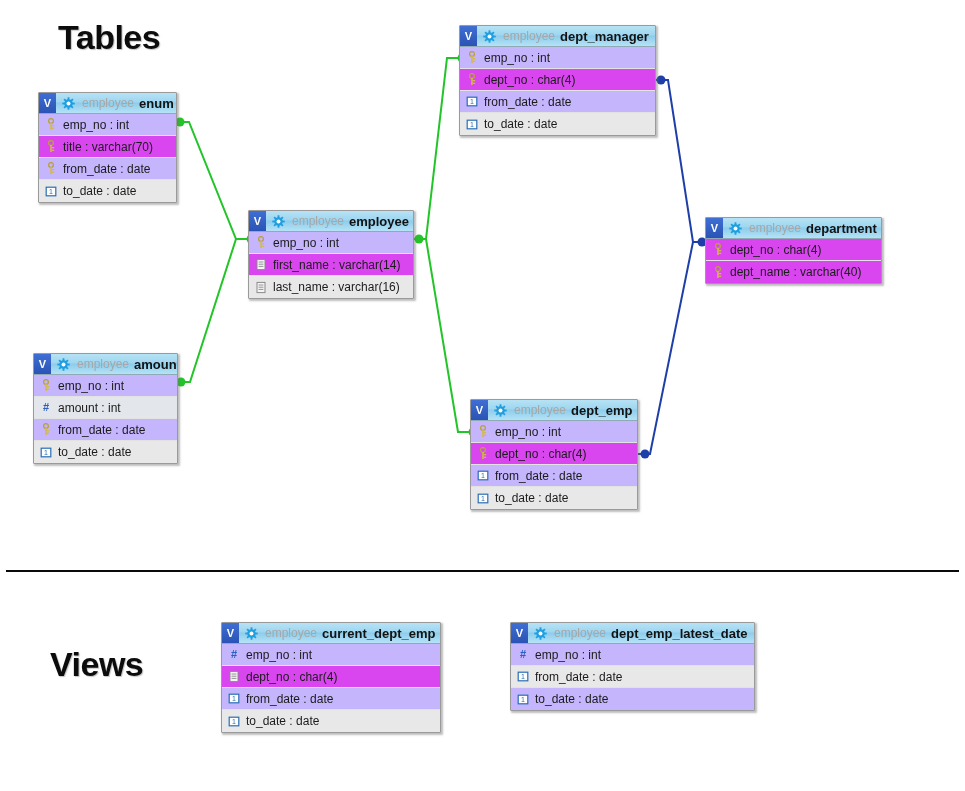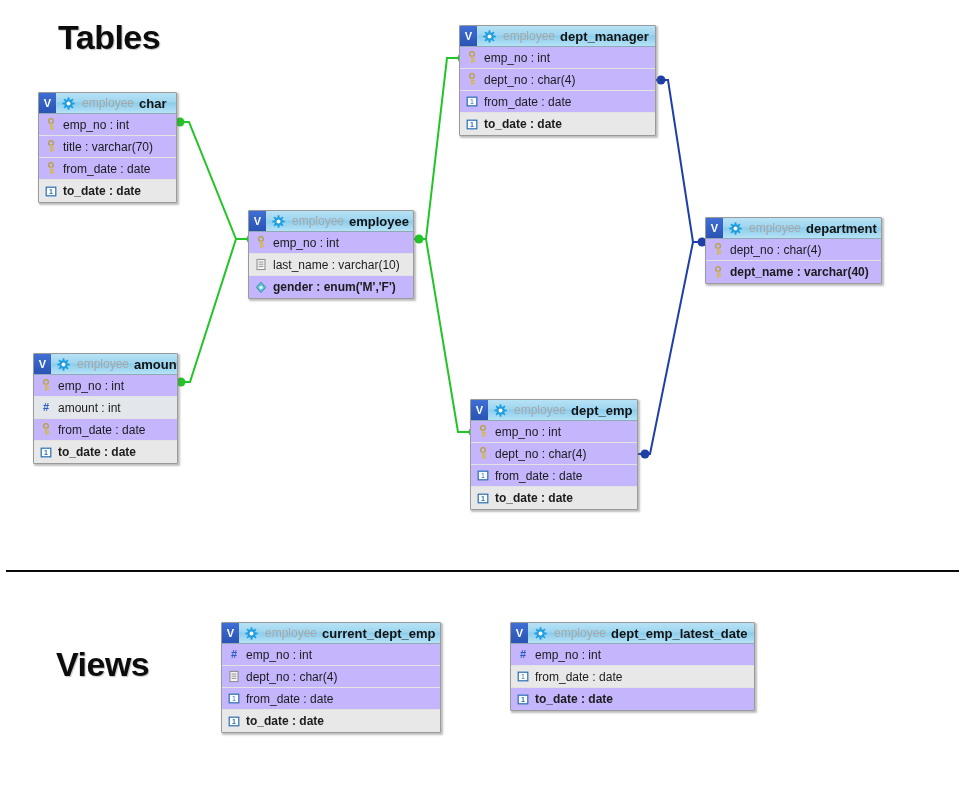--- a/index.html
+++ b/index.html
@@ -73,43 +73,43 @@
 
   
   .row {
     height: 22px;
     display: flex;
     align-items: center;
     padding-left: 6px;
     border-bottom: 1px solid #e2e2e2;
     white-space: nowrap;
   }
-  .row:last-child { border-bottom: none; font-weight: bold; }
+  .row:last-child { border-bottom: none; }
   .row.white { background: #c4b5fd; }
-  .row.pink  { background: #c4b5fd; }
+  .row.pink  { background: #d946ef; }
   .row.grey  { background: #e8e8e8; }
   .row.blue  { background: #e3e6ea; }
   .row-label {
     font-size: 12px;
     color: #1b1b1b;
     margin-left: 6px;
   }
   .col-icon { flex: 0 0 auto; width: 12px; height: 13px; display: block; }
 
   
   svg.wires { position: absolute; left: 0; top: 0; width: 965px; height: 791px; pointer-events: none; }
 </style>
 </head>
 <body>
 
 <div id="canvas">
 
   <div class="section-heading" id="heading-tables" style="left: 58px; top: 18px;">Tables</div>
 
-  <div class="section-heading" id="heading-views" style="left: 56px; top: 645px;">Views</div>
+  <div class="section-heading" id="heading-views" style="left: 50px; top: 645px;">Views</div>
 
   <div class="divider" id="divider" style="top: 570px;"></div>
 
   <svg class="wires" viewBox="0 0 965 791" xmlns="http://www.w3.org/2000/svg">
     <g fill="none" stroke="#22c528" stroke-width="2">
 
       <path d="M177,122 L189,122 L236,239 L248,239"></path>
 
       <path d="M178,382 L190,382 L236,239 L248,239"></path>
 
@@ -147,21 +147,21 @@
           <rect x="6" y="0.3" width="2" height="3.4" fill="#1f9fe0" transform="rotate(90 7 7)"></rect>
           <rect x="6" y="0.3" width="2" height="3.4" fill="#1f9fe0" transform="rotate(135 7 7)"></rect>
           <rect x="6" y="0.3" width="2" height="3.4" fill="#1f9fe0" transform="rotate(180 7 7)"></rect>
           <rect x="6" y="0.3" width="2" height="3.4" fill="#1f9fe0" transform="rotate(225 7 7)"></rect>
           <rect x="6" y="0.3" width="2" height="3.4" fill="#1f9fe0" transform="rotate(270 7 7)"></rect>
           <rect x="6" y="0.3" width="2" height="3.4" fill="#1f9fe0" transform="rotate(315 7 7)"></rect>
           <circle cx="7" cy="7" r="4.6" fill="#1f9fe0"></circle>
           <circle cx="7" cy="7" r="2.1" fill="#ffffff"></circle>
         </svg>
         <span class="schema-name">employee</span>
-        <span class="entity-name">char</span>
+        <span class="entity-name">enum</span>
       </div>
       <div class="row white">
         <svg class="col-icon" viewBox="0 0 12 13">
           <circle cx="6" cy="3" r="2.4" fill="none" stroke="#b9a13c" stroke-width="1.3"></circle>
           <rect x="5.2" y="5" width="1.6" height="7" fill="#d4b94a"></rect>
           <rect x="6.8" y="7" width="2.4" height="1.3" fill="#d4b94a"></rect>
           <rect x="6.8" y="9.6" width="2.4" height="1.3" fill="#d4b94a"></rect>
         </svg>
         <span class="row-label">emp_no : int</span>
       </div>
@@ -262,223 +262,225 @@
       </div>
       <div class="row white">
         <svg class="col-icon" viewBox="0 0 12 13">
           <circle cx="6" cy="3" r="2.4" fill="none" stroke="#b9a13c" stroke-width="1.3"></circle>
           <rect x="5.2" y="5" width="1.6" height="7" fill="#d4b94a"></rect>
           <rect x="6.8" y="7" width="2.4" height="1.3" fill="#d4b94a"></rect>
           <rect x="6.8" y="9.6" width="2.4" height="1.3" fill="#d4b94a"></rect>
         </svg>
         <span class="row-label">emp_no : int</span>
       </div>
-      <div class="row grey">
+      <div class="row pink">
         <svg class="col-icon" viewBox="0 0 12 13">
           <rect x="2" y="1.4" width="8" height="10.2" fill="#f4f4f4" stroke="#8a8a8a" stroke-width="1"></rect>
           <line x1="3.6" y1="4" x2="8.4" y2="4" stroke="#8a8a8a" stroke-width="0.9"></line>
           <line x1="3.6" y1="6.2" x2="8.4" y2="6.2" stroke="#8a8a8a" stroke-width="0.9"></line>
           <line x1="3.6" y1="8.4" x2="8.4" y2="8.4" stroke="#8a8a8a" stroke-width="0.9"></line>
         </svg>
-        <span class="row-label">last_name : varchar(10)</span>
-      </div>
-      <div class="row white">
-        <svg class="col-icon" viewBox="0 0 12 13">
-          <path d="M6,1.2 L10.6,6.4 L6,11.6 L1.4,6.4 Z" fill="#5fc8d8" stroke="#2f8fa6" stroke-width="1"></path>
-          <circle cx="6" cy="6.4" r="1.5" fill="#ffffff"></circle>
-        </svg>
-        <span class="row-label">gender : enum('M','F')</span>
-      </div>
-    </div>
-    <div class="entity" style="left: 33px; top: 353px; width: 145px;">
-      <div class="entity-header">
-        <div class="v-badge">V</div>
-        <svg class="gear-icon" width="13" height="13" viewBox="0 0 14 14">
-          <rect x="6" y="0.3" width="2" height="3.4" fill="#1f9fe0" transform="rotate(0 7 7)"></rect>
-          <rect x="6" y="0.3" width="2" height="3.4" fill="#1f9fe0" transform="rotate(45 7 7)"></rect>
-          <rect x="6" y="0.3" width="2" height="3.4" fill="#1f9fe0" transform="rotate(90 7 7)"></rect>
-          <rect x="6" y="0.3" width="2" height="3.4" fill="#1f9fe0" transform="rotate(135 7 7)"></rect>
-          <rect x="6" y="0.3" width="2" height="3.4" fill="#1f9fe0" transform="rotate(180 7 7)"></rect>
-          <rect x="6" y="0.3" width="2" height="3.4" fill="#1f9fe0" transform="rotate(225 7 7)"></rect>
-          <rect x="6" y="0.3" width="2" height="3.4" fill="#1f9fe0" transform="rotate(270 7 7)"></rect>
-          <rect x="6" y="0.3" width="2" height="3.4" fill="#1f9fe0" transform="rotate(315 7 7)"></rect>
-          <circle cx="7" cy="7" r="4.6" fill="#1f9fe0"></circle>
-          <circle cx="7" cy="7" r="2.1" fill="#ffffff"></circle>
-        </svg>
-        <span class="schema-name">employee</span>
-        <span class="entity-name">amount</span>
-      </div>
-      <div class="row white">
-        <svg class="col-icon" viewBox="0 0 12 13">
-          <circle cx="6" cy="3" r="2.4" fill="none" stroke="#b9a13c" stroke-width="1.3"></circle>
-          <rect x="5.2" y="5" width="1.6" height="7" fill="#d4b94a"></rect>
-          <rect x="6.8" y="7" width="2.4" height="1.3" fill="#d4b94a"></rect>
-          <rect x="6.8" y="9.6" width="2.4" height="1.3" fill="#d4b94a"></rect>
-        </svg>
-        <span class="row-label">emp_no : int</span>
-      </div>
-      <div class="row blue">
-        <svg class="col-icon" viewBox="0 0 12 13">
-          <text x="6" y="10" font-size="11" text-anchor="middle" fill="#2b5fc4" font-weight="bold" font-family="Liberation Sans, sans-serif">#</text>
-        </svg>
-        <span class="row-label">amount : int</span>
-      </div>
-      <div class="row white">
-        <svg class="col-icon" viewBox="0 0 12 13">
-          <circle cx="6" cy="3" r="2.4" fill="none" stroke="#b9a13c" stroke-width="1.3"></circle>
-          <rect x="5.2" y="5" width="1.6" height="7" fill="#d4b94a"></rect>
-          <rect x="6.8" y="7" width="2.4" height="1.3" fill="#d4b94a"></rect>
-          <rect x="6.8" y="9.6" width="2.4" height="1.3" fill="#d4b94a"></rect>
-        </svg>
-        <span class="row-label">from_date : date</span>
-      </div>
-      <div class="row grey">
-        <svg class="col-icon" viewBox="0 0 12 13">
-          <rect x="1.2" y="2.2" width="9.6" height="8.6" fill="#ffffff" stroke="#2a6fb5" stroke-width="1.2"></rect>
-          <text x="6" y="9" font-size="7" text-anchor="middle" fill="#2a6fb5" font-family="Liberation Sans, sans-serif">1</text>
-        </svg>
-        <span class="row-label">to_date : date</span>
-      </div>
-    </div>
-    <div class="entity" style="left: 705px; top: 217px; width: 177px;">
-      <div class="entity-header">
-        <div class="v-badge">V</div>
-        <svg class="gear-icon" width="13" height="13" viewBox="0 0 14 14">
-          <rect x="6" y="0.3" width="2" height="3.4" fill="#1f9fe0" transform="rotate(0 7 7)"></rect>
-          <rect x="6" y="0.3" width="2" height="3.4" fill="#1f9fe0" transform="rotate(45 7 7)"></rect>
-          <rect x="6" y="0.3" width="2" height="3.4" fill="#1f9fe0" transform="rotate(90 7 7)"></rect>
-          <rect x="6" y="0.3" width="2" height="3.4" fill="#1f9fe0" transform="rotate(135 7 7)"></rect>
-          <rect x="6" y="0.3" width="2" height="3.4" fill="#1f9fe0" transform="rotate(180 7 7)"></rect>
-          <rect x="6" y="0.3" width="2" height="3.4" fill="#1f9fe0" transform="rotate(225 7 7)"></rect>
-          <rect x="6" y="0.3" width="2" height="3.4" fill="#1f9fe0" transform="rotate(270 7 7)"></rect>
-          <rect x="6" y="0.3" width="2" height="3.4" fill="#1f9fe0" transform="rotate(315 7 7)"></rect>
-          <circle cx="7" cy="7" r="4.6" fill="#1f9fe0"></circle>
-          <circle cx="7" cy="7" r="2.1" fill="#ffffff"></circle>
-        </svg>
-        <span class="schema-name">employee</span>
-        <span class="entity-name">department</span>
-      </div>
-      <div class="row pink">
-        <svg class="col-icon" viewBox="0 0 12 13">
-          <circle cx="6" cy="3" r="2.4" fill="none" stroke="#b9a13c" stroke-width="1.3"></circle>
-          <rect x="5.2" y="5" width="1.6" height="7" fill="#d4b94a"></rect>
-          <rect x="6.8" y="7" width="2.4" height="1.3" fill="#d4b94a"></rect>
-          <rect x="6.8" y="9.6" width="2.4" height="1.3" fill="#d4b94a"></rect>
-        </svg>
-        <span class="row-label">dept_no : char(4)</span>
-      </div>
-      <div class="row pink">
-        <svg class="col-icon" viewBox="0 0 12 13">
-          <circle cx="6" cy="3" r="2.4" fill="none" stroke="#b9a13c" stroke-width="1.3"></circle>
-          <rect x="5.2" y="5" width="1.6" height="7" fill="#d4b94a"></rect>
-          <rect x="6.8" y="7" width="2.4" height="1.3" fill="#d4b94a"></rect>
-          <rect x="6.8" y="9.6" width="2.4" height="1.3" fill="#d4b94a"></rect>
-        </svg>
-        <span class="row-label">dept_name : varchar(40)</span>
-      </div>
-    </div>
-    <div class="entity" style="left: 470px; top: 399px; width: 168px;">
-      <div class="entity-header">
-        <div class="v-badge">V</div>
-        <svg class="gear-icon" width="13" height="13" viewBox="0 0 14 14">
-          <rect x="6" y="0.3" width="2" height="3.4" fill="#1f9fe0" transform="rotate(0 7 7)"></rect>
-          <rect x="6" y="0.3" width="2" height="3.4" fill="#1f9fe0" transform="rotate(45 7 7)"></rect>
-          <rect x="6" y="0.3" width="2" height="3.4" fill="#1f9fe0" transform="rotate(90 7 7)"></rect>
-          <rect x="6" y="0.3" width="2" height="3.4" fill="#1f9fe0" transform="rotate(135 7 7)"></rect>
-          <rect x="6" y="0.3" width="2" height="3.4" fill="#1f9fe0" transform="rotate(180 7 7)"></rect>
-          <rect x="6" y="0.3" width="2" height="3.4" fill="#1f9fe0" transform="rotate(225 7 7)"></rect>
-          <rect x="6" y="0.3" width="2" height="3.4" fill="#1f9fe0" transform="rotate(270 7 7)"></rect>
-          <rect x="6" y="0.3" width="2" height="3.4" fill="#1f9fe0" transform="rotate(315 7 7)"></rect>
-          <circle cx="7" cy="7" r="4.6" fill="#1f9fe0"></circle>
-          <circle cx="7" cy="7" r="2.1" fill="#ffffff"></circle>
-        </svg>
-        <span class="schema-name">employee</span>
-        <span class="entity-name">dept_emp</span>
-      </div>
-      <div class="row white">
-        <svg class="col-icon" viewBox="0 0 12 13">
-          <circle cx="6" cy="3" r="2.4" fill="none" stroke="#b9a13c" stroke-width="1.3"></circle>
-          <rect x="5.2" y="5" width="1.6" height="7" fill="#d4b94a"></rect>
-          <rect x="6.8" y="7" width="2.4" height="1.3" fill="#d4b94a"></rect>
-          <rect x="6.8" y="9.6" width="2.4" height="1.3" fill="#d4b94a"></rect>
-        </svg>
-        <span class="row-label">emp_no : int</span>
-      </div>
-      <div class="row pink">
-        <svg class="col-icon" viewBox="0 0 12 13">
-          <circle cx="6" cy="3" r="2.4" fill="none" stroke="#b9a13c" stroke-width="1.3"></circle>
-          <rect x="5.2" y="5" width="1.6" height="7" fill="#d4b94a"></rect>
-          <rect x="6.8" y="7" width="2.4" height="1.3" fill="#d4b94a"></rect>
-          <rect x="6.8" y="9.6" width="2.4" height="1.3" fill="#d4b94a"></rect>
-        </svg>
-        <span class="row-label">dept_no : char(4)</span>
-      </div>
-      <div class="row white">
-        <svg class="col-icon" viewBox="0 0 12 13">
-          <rect x="1.2" y="2.2" width="9.6" height="8.6" fill="#ffffff" stroke="#2a6fb5" stroke-width="1.2"></rect>
-          <text x="6" y="9" font-size="7" text-anchor="middle" fill="#2a6fb5" font-family="Liberation Sans, sans-serif">1</text>
-        </svg>
-        <span class="row-label">from_date : date</span>
-      </div>
-      <div class="row grey">
-        <svg class="col-icon" viewBox="0 0 12 13">
-          <rect x="1.2" y="2.2" width="9.6" height="8.6" fill="#ffffff" stroke="#2a6fb5" stroke-width="1.2"></rect>
-          <text x="6" y="9" font-size="7" text-anchor="middle" fill="#2a6fb5" font-family="Liberation Sans, sans-serif">1</text>
-        </svg>
-        <span class="row-label">to_date : date</span>
-      </div>
-    </div>
-    <div class="entity" style="left: 221px; top: 622px; width: 220px;">
-      <div class="entity-header">
-        <div class="v-badge">V</div>
-        <svg class="gear-icon" width="13" height="13" viewBox="0 0 14 14">
-          <rect x="6" y="0.3" width="2" height="3.4" fill="#1f9fe0" transform="rotate(0 7 7)"></rect>
-          <rect x="6" y="0.3" width="2" height="3.4" fill="#1f9fe0" transform="rotate(45 7 7)"></rect>
-          <rect x="6" y="0.3" width="2" height="3.4" fill="#1f9fe0" transform="rotate(90 7 7)"></rect>
-          <rect x="6" y="0.3" width="2" height="3.4" fill="#1f9fe0" transform="rotate(135 7 7)"></rect>
-          <rect x="6" y="0.3" width="2" height="3.4" fill="#1f9fe0" transform="rotate(180 7 7)"></rect>
-          <rect x="6" y="0.3" width="2" height="3.4" fill="#1f9fe0" transform="rotate(225 7 7)"></rect>
-          <rect x="6" y="0.3" width="2" height="3.4" fill="#1f9fe0" transform="rotate(270 7 7)"></rect>
-          <rect x="6" y="0.3" width="2" height="3.4" fill="#1f9fe0" transform="rotate(315 7 7)"></rect>
-          <circle cx="7" cy="7" r="4.6" fill="#1f9fe0"></circle>
-          <circle cx="7" cy="7" r="2.1" fill="#ffffff"></circle>
-        </svg>
-        <span class="schema-name">employee</span>
-        <span class="entity-name">current_dept_emp</span>
-      </div>
-      <div class="row white">
-        <svg class="col-icon" viewBox="0 0 12 13">
-          <text x="6" y="10" font-size="11" text-anchor="middle" fill="#2b5fc4" font-weight="bold" font-family="Liberation Sans, sans-serif">#</text>
-        </svg>
-        <span class="row-label">emp_no : int</span>
-      </div>
-      <div class="row pink">
+        <span class="row-label">first_name : varchar(14)</span>
+      </div>
+      <div class="row grey">
         <svg class="col-icon" viewBox="0 0 12 13">
           <rect x="2" y="1.4" width="8" height="10.2" fill="#f4f4f4" stroke="#8a8a8a" stroke-width="1"></rect>
           <line x1="3.6" y1="4" x2="8.4" y2="4" stroke="#8a8a8a" stroke-width="0.9"></line>
           <line x1="3.6" y1="6.2" x2="8.4" y2="6.2" stroke="#8a8a8a" stroke-width="0.9"></line>
           <line x1="3.6" y1="8.4" x2="8.4" y2="8.4" stroke="#8a8a8a" stroke-width="0.9"></line>
         </svg>
+        <span class="row-label">last_name : varchar(16)</span>
+      </div>
+    </div>
+    <div class="entity" style="left: 33px; top: 353px; width: 145px;">
+      <div class="entity-header">
+        <div class="v-badge">V</div>
+        <svg class="gear-icon" width="13" height="13" viewBox="0 0 14 14">
+          <rect x="6" y="0.3" width="2" height="3.4" fill="#1f9fe0" transform="rotate(0 7 7)"></rect>
+          <rect x="6" y="0.3" width="2" height="3.4" fill="#1f9fe0" transform="rotate(45 7 7)"></rect>
+          <rect x="6" y="0.3" width="2" height="3.4" fill="#1f9fe0" transform="rotate(90 7 7)"></rect>
+          <rect x="6" y="0.3" width="2" height="3.4" fill="#1f9fe0" transform="rotate(135 7 7)"></rect>
+          <rect x="6" y="0.3" width="2" height="3.4" fill="#1f9fe0" transform="rotate(180 7 7)"></rect>
+          <rect x="6" y="0.3" width="2" height="3.4" fill="#1f9fe0" transform="rotate(225 7 7)"></rect>
+          <rect x="6" y="0.3" width="2" height="3.4" fill="#1f9fe0" transform="rotate(270 7 7)"></rect>
+          <rect x="6" y="0.3" width="2" height="3.4" fill="#1f9fe0" transform="rotate(315 7 7)"></rect>
+          <circle cx="7" cy="7" r="4.6" fill="#1f9fe0"></circle>
+          <circle cx="7" cy="7" r="2.1" fill="#ffffff"></circle>
+        </svg>
+        <span class="schema-name">employee</span>
+        <span class="entity-name">amount</span>
+      </div>
+      <div class="row white">
+        <svg class="col-icon" viewBox="0 0 12 13">
+          <circle cx="6" cy="3" r="2.4" fill="none" stroke="#b9a13c" stroke-width="1.3"></circle>
+          <rect x="5.2" y="5" width="1.6" height="7" fill="#d4b94a"></rect>
+          <rect x="6.8" y="7" width="2.4" height="1.3" fill="#d4b94a"></rect>
+          <rect x="6.8" y="9.6" width="2.4" height="1.3" fill="#d4b94a"></rect>
+        </svg>
+        <span class="row-label">emp_no : int</span>
+      </div>
+      <div class="row blue">
+        <svg class="col-icon" viewBox="0 0 12 13">
+          <text x="6" y="10" font-size="11" text-anchor="middle" fill="#2b5fc4" font-weight="bold" font-family="Liberation Sans, sans-serif">#</text>
+        </svg>
+        <span class="row-label">amount : int</span>
+      </div>
+      <div class="row white">
+        <svg class="col-icon" viewBox="0 0 12 13">
+          <circle cx="6" cy="3" r="2.4" fill="none" stroke="#b9a13c" stroke-width="1.3"></circle>
+          <rect x="5.2" y="5" width="1.6" height="7" fill="#d4b94a"></rect>
+          <rect x="6.8" y="7" width="2.4" height="1.3" fill="#d4b94a"></rect>
+          <rect x="6.8" y="9.6" width="2.4" height="1.3" fill="#d4b94a"></rect>
+        </svg>
+        <span class="row-label">from_date : date</span>
+      </div>
+      <div class="row grey">
+        <svg class="col-icon" viewBox="0 0 12 13">
+          <rect x="1.2" y="2.2" width="9.6" height="8.6" fill="#ffffff" stroke="#2a6fb5" stroke-width="1.2"></rect>
+          <text x="6" y="9" font-size="7" text-anchor="middle" fill="#2a6fb5" font-family="Liberation Sans, sans-serif">1</text>
+        </svg>
+        <span class="row-label">to_date : date</span>
+      </div>
+    </div>
+    <div class="entity" style="left: 705px; top: 217px; width: 177px;">
+      <div class="entity-header">
+        <div class="v-badge">V</div>
+        <svg class="gear-icon" width="13" height="13" viewBox="0 0 14 14">
+          <rect x="6" y="0.3" width="2" height="3.4" fill="#1f9fe0" transform="rotate(0 7 7)"></rect>
+          <rect x="6" y="0.3" width="2" height="3.4" fill="#1f9fe0" transform="rotate(45 7 7)"></rect>
+          <rect x="6" y="0.3" width="2" height="3.4" fill="#1f9fe0" transform="rotate(90 7 7)"></rect>
+          <rect x="6" y="0.3" width="2" height="3.4" fill="#1f9fe0" transform="rotate(135 7 7)"></rect>
+          <rect x="6" y="0.3" width="2" height="3.4" fill="#1f9fe0" transform="rotate(180 7 7)"></rect>
+          <rect x="6" y="0.3" width="2" height="3.4" fill="#1f9fe0" transform="rotate(225 7 7)"></rect>
+          <rect x="6" y="0.3" width="2" height="3.4" fill="#1f9fe0" transform="rotate(270 7 7)"></rect>
+          <rect x="6" y="0.3" width="2" height="3.4" fill="#1f9fe0" transform="rotate(315 7 7)"></rect>
+          <circle cx="7" cy="7" r="4.6" fill="#1f9fe0"></circle>
+          <circle cx="7" cy="7" r="2.1" fill="#ffffff"></circle>
+        </svg>
+        <span class="schema-name">employee</span>
+        <span class="entity-name">department</span>
+      </div>
+      <div class="row pink">
+        <svg class="col-icon" viewBox="0 0 12 13">
+          <circle cx="6" cy="3" r="2.4" fill="none" stroke="#b9a13c" stroke-width="1.3"></circle>
+          <rect x="5.2" y="5" width="1.6" height="7" fill="#d4b94a"></rect>
+          <rect x="6.8" y="7" width="2.4" height="1.3" fill="#d4b94a"></rect>
+          <rect x="6.8" y="9.6" width="2.4" height="1.3" fill="#d4b94a"></rect>
+        </svg>
         <span class="row-label">dept_no : char(4)</span>
       </div>
+      <div class="row pink">
+        <svg class="col-icon" viewBox="0 0 12 13">
+          <circle cx="6" cy="3" r="2.4" fill="none" stroke="#b9a13c" stroke-width="1.3"></circle>
+          <rect x="5.2" y="5" width="1.6" height="7" fill="#d4b94a"></rect>
+          <rect x="6.8" y="7" width="2.4" height="1.3" fill="#d4b94a"></rect>
+          <rect x="6.8" y="9.6" width="2.4" height="1.3" fill="#d4b94a"></rect>
+        </svg>
+        <span class="row-label">dept_name : varchar(40)</span>
+      </div>
+    </div>
+    <div class="entity" style="left: 470px; top: 399px; width: 168px;">
+      <div class="entity-header">
+        <div class="v-badge">V</div>
+        <svg class="gear-icon" width="13" height="13" viewBox="0 0 14 14">
+          <rect x="6" y="0.3" width="2" height="3.4" fill="#1f9fe0" transform="rotate(0 7 7)"></rect>
+          <rect x="6" y="0.3" width="2" height="3.4" fill="#1f9fe0" transform="rotate(45 7 7)"></rect>
+          <rect x="6" y="0.3" width="2" height="3.4" fill="#1f9fe0" transform="rotate(90 7 7)"></rect>
+          <rect x="6" y="0.3" width="2" height="3.4" fill="#1f9fe0" transform="rotate(135 7 7)"></rect>
+          <rect x="6" y="0.3" width="2" height="3.4" fill="#1f9fe0" transform="rotate(180 7 7)"></rect>
+          <rect x="6" y="0.3" width="2" height="3.4" fill="#1f9fe0" transform="rotate(225 7 7)"></rect>
+          <rect x="6" y="0.3" width="2" height="3.4" fill="#1f9fe0" transform="rotate(270 7 7)"></rect>
+          <rect x="6" y="0.3" width="2" height="3.4" fill="#1f9fe0" transform="rotate(315 7 7)"></rect>
+          <circle cx="7" cy="7" r="4.6" fill="#1f9fe0"></circle>
+          <circle cx="7" cy="7" r="2.1" fill="#ffffff"></circle>
+        </svg>
+        <span class="schema-name">employee</span>
+        <span class="entity-name">dept_emp</span>
+      </div>
+      <div class="row white">
+        <svg class="col-icon" viewBox="0 0 12 13">
+          <circle cx="6" cy="3" r="2.4" fill="none" stroke="#b9a13c" stroke-width="1.3"></circle>
+          <rect x="5.2" y="5" width="1.6" height="7" fill="#d4b94a"></rect>
+          <rect x="6.8" y="7" width="2.4" height="1.3" fill="#d4b94a"></rect>
+          <rect x="6.8" y="9.6" width="2.4" height="1.3" fill="#d4b94a"></rect>
+        </svg>
+        <span class="row-label">emp_no : int</span>
+      </div>
+      <div class="row pink">
+        <svg class="col-icon" viewBox="0 0 12 13">
+          <circle cx="6" cy="3" r="2.4" fill="none" stroke="#b9a13c" stroke-width="1.3"></circle>
+          <rect x="5.2" y="5" width="1.6" height="7" fill="#d4b94a"></rect>
+          <rect x="6.8" y="7" width="2.4" height="1.3" fill="#d4b94a"></rect>
+          <rect x="6.8" y="9.6" width="2.4" height="1.3" fill="#d4b94a"></rect>
+        </svg>
+        <span class="row-label">dept_no : char(4)</span>
+      </div>
       <div class="row white">
         <svg class="col-icon" viewBox="0 0 12 13">
           <rect x="1.2" y="2.2" width="9.6" height="8.6" fill="#ffffff" stroke="#2a6fb5" stroke-width="1.2"></rect>
           <text x="6" y="9" font-size="7" text-anchor="middle" fill="#2a6fb5" font-family="Liberation Sans, sans-serif">1</text>
         </svg>
         <span class="row-label">from_date : date</span>
       </div>
       <div class="row grey">
         <svg class="col-icon" viewBox="0 0 12 13">
           <rect x="1.2" y="2.2" width="9.6" height="8.6" fill="#ffffff" stroke="#2a6fb5" stroke-width="1.2"></rect>
           <text x="6" y="9" font-size="7" text-anchor="middle" fill="#2a6fb5" font-family="Liberation Sans, sans-serif">1</text>
         </svg>
         <span class="row-label">to_date : date</span>
       </div>
     </div>
+    <div class="entity" style="left: 221px; top: 622px; width: 220px;">
+      <div class="entity-header">
+        <div class="v-badge">V</div>
+        <svg class="gear-icon" width="13" height="13" viewBox="0 0 14 14">
+          <rect x="6" y="0.3" width="2" height="3.4" fill="#1f9fe0" transform="rotate(0 7 7)"></rect>
+          <rect x="6" y="0.3" width="2" height="3.4" fill="#1f9fe0" transform="rotate(45 7 7)"></rect>
+          <rect x="6" y="0.3" width="2" height="3.4" fill="#1f9fe0" transform="rotate(90 7 7)"></rect>
+          <rect x="6" y="0.3" width="2" height="3.4" fill="#1f9fe0" transform="rotate(135 7 7)"></rect>
+          <rect x="6" y="0.3" width="2" height="3.4" fill="#1f9fe0" transform="rotate(180 7 7)"></rect>
+          <rect x="6" y="0.3" width="2" height="3.4" fill="#1f9fe0" transform="rotate(225 7 7)"></rect>
+          <rect x="6" y="0.3" width="2" height="3.4" fill="#1f9fe0" transform="rotate(270 7 7)"></rect>
+          <rect x="6" y="0.3" width="2" height="3.4" fill="#1f9fe0" transform="rotate(315 7 7)"></rect>
+          <circle cx="7" cy="7" r="4.6" fill="#1f9fe0"></circle>
+          <circle cx="7" cy="7" r="2.1" fill="#ffffff"></circle>
+        </svg>
+        <span class="schema-name">employee</span>
+        <span class="entity-name">current_dept_emp</span>
+      </div>
+      <div class="row white">
+        <svg class="col-icon" viewBox="0 0 12 13">
+          <text x="6" y="10" font-size="11" text-anchor="middle" fill="#2b5fc4" font-weight="bold" font-family="Liberation Sans, sans-serif">#</text>
+        </svg>
+        <span class="row-label">emp_no : int</span>
+      </div>
+      <div class="row pink">
+        <svg class="col-icon" viewBox="0 0 12 13">
+          <rect x="2" y="1.4" width="8" height="10.2" fill="#f4f4f4" stroke="#8a8a8a" stroke-width="1"></rect>
+          <line x1="3.6" y1="4" x2="8.4" y2="4" stroke="#8a8a8a" stroke-width="0.9"></line>
+          <line x1="3.6" y1="6.2" x2="8.4" y2="6.2" stroke="#8a8a8a" stroke-width="0.9"></line>
+          <line x1="3.6" y1="8.4" x2="8.4" y2="8.4" stroke="#8a8a8a" stroke-width="0.9"></line>
+        </svg>
+        <span class="row-label">dept_no : char(4)</span>
+      </div>
+      <div class="row white">
+        <svg class="col-icon" viewBox="0 0 12 13">
+          <rect x="1.2" y="2.2" width="9.6" height="8.6" fill="#ffffff" stroke="#2a6fb5" stroke-width="1.2"></rect>
+          <text x="6" y="9" font-size="7" text-anchor="middle" fill="#2a6fb5" font-family="Liberation Sans, sans-serif">1</text>
+        </svg>
+        <span class="row-label">from_date : date</span>
+      </div>
+      <div class="row grey">
+        <svg class="col-icon" viewBox="0 0 12 13">
+          <rect x="1.2" y="2.2" width="9.6" height="8.6" fill="#ffffff" stroke="#2a6fb5" stroke-width="1.2"></rect>
+          <text x="6" y="9" font-size="7" text-anchor="middle" fill="#2a6fb5" font-family="Liberation Sans, sans-serif">1</text>
+        </svg>
+        <span class="row-label">to_date : date</span>
+      </div>
+    </div>
     <div class="entity" style="left: 510px; top: 622px; width: 245px;">
       <div class="entity-header">
         <div class="v-badge">V</div>
         <svg class="gear-icon" width="13" height="13" viewBox="0 0 14 14">
           <rect x="6" y="0.3" width="2" height="3.4" fill="#1f9fe0" transform="rotate(0 7 7)"></rect>
           <rect x="6" y="0.3" width="2" height="3.4" fill="#1f9fe0" transform="rotate(45 7 7)"></rect>
           <rect x="6" y="0.3" width="2" height="3.4" fill="#1f9fe0" transform="rotate(90 7 7)"></rect>
           <rect x="6" y="0.3" width="2" height="3.4" fill="#1f9fe0" transform="rotate(135 7 7)"></rect>
           <rect x="6" y="0.3" width="2" height="3.4" fill="#1f9fe0" transform="rotate(180 7 7)"></rect>
           <rect x="6" y="0.3" width="2" height="3.4" fill="#1f9fe0" transform="rotate(225 7 7)"></rect>

